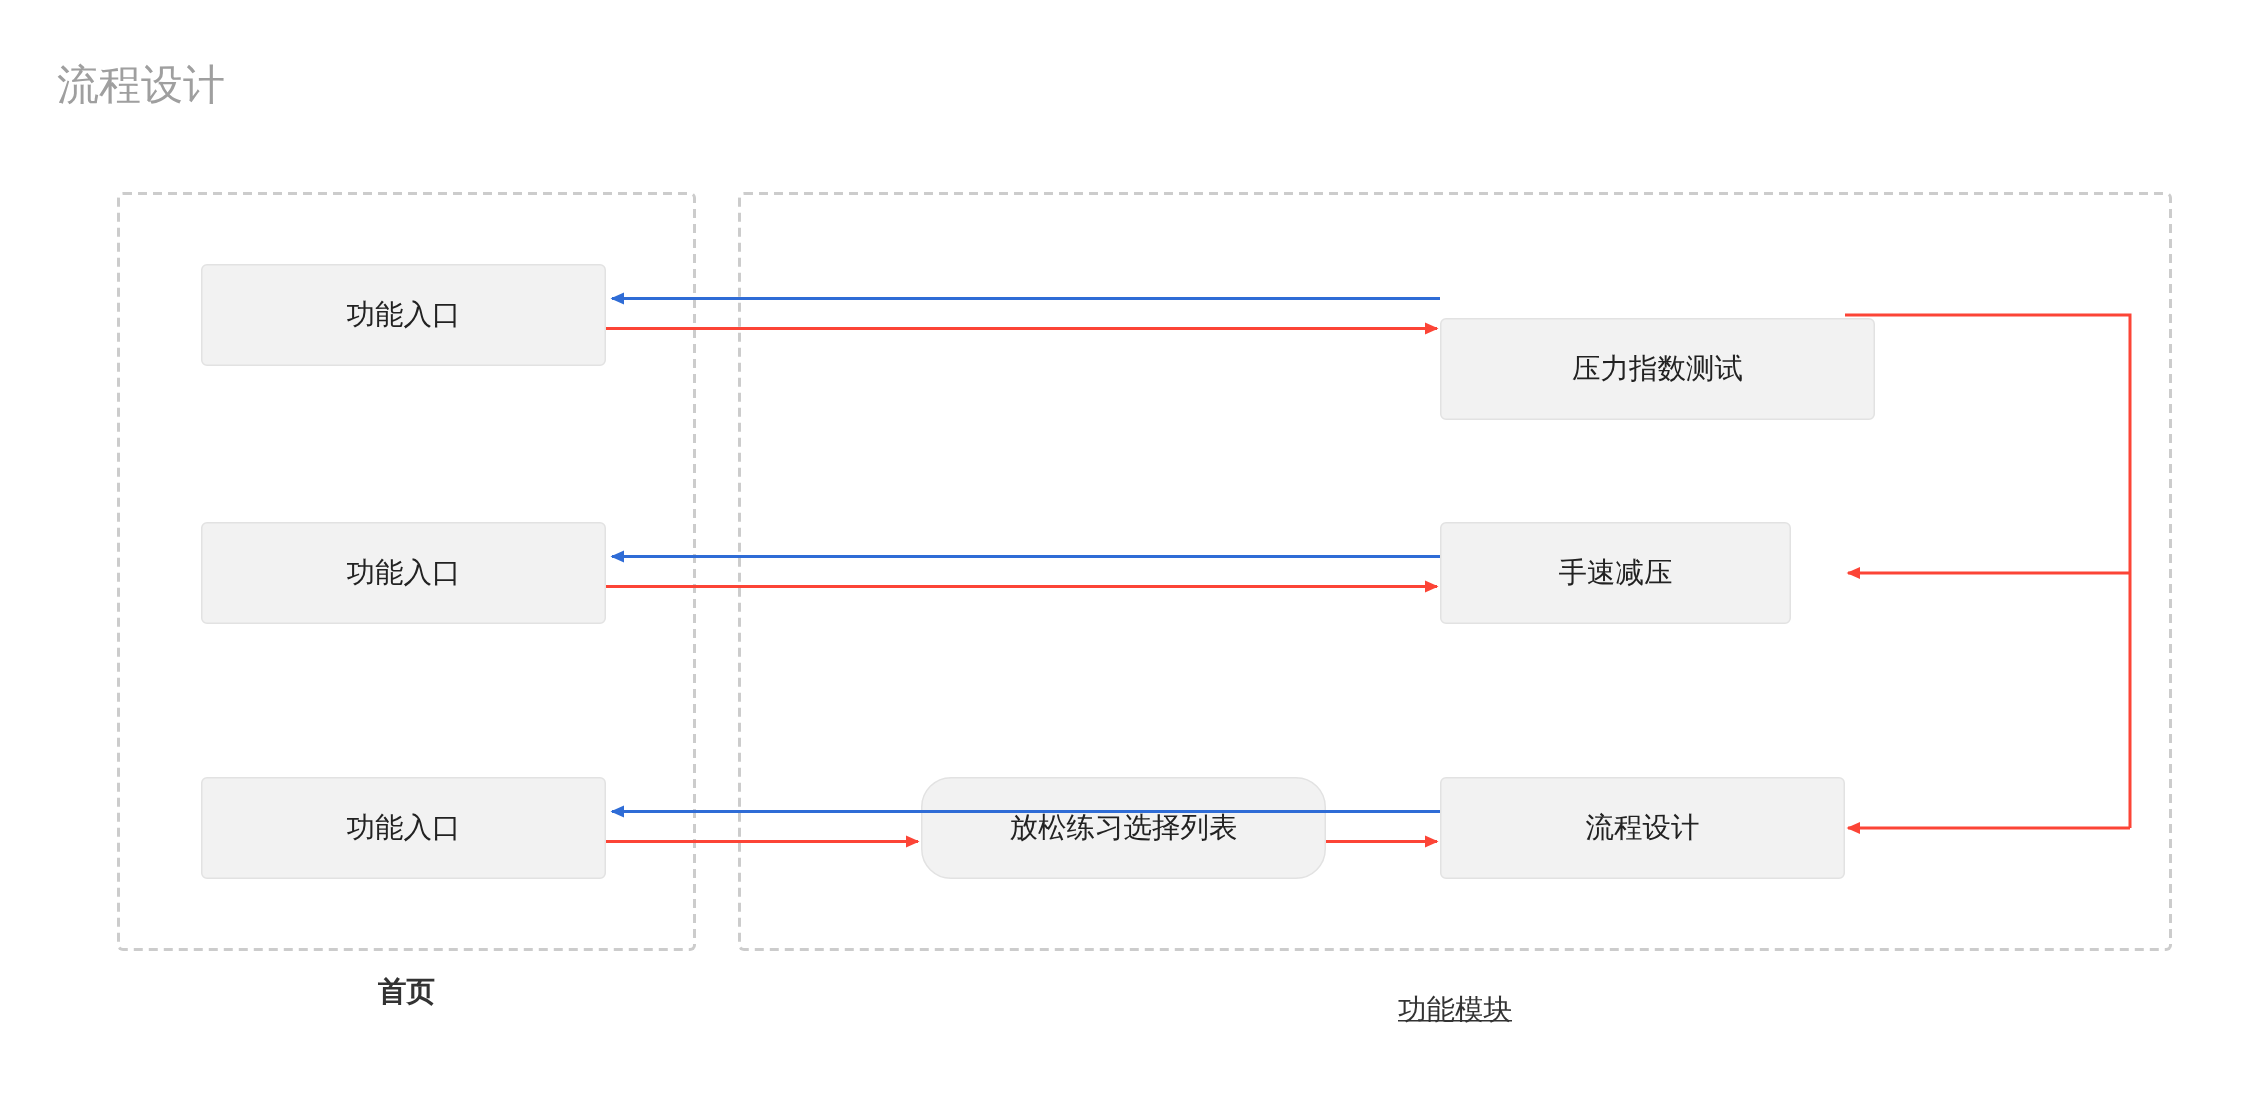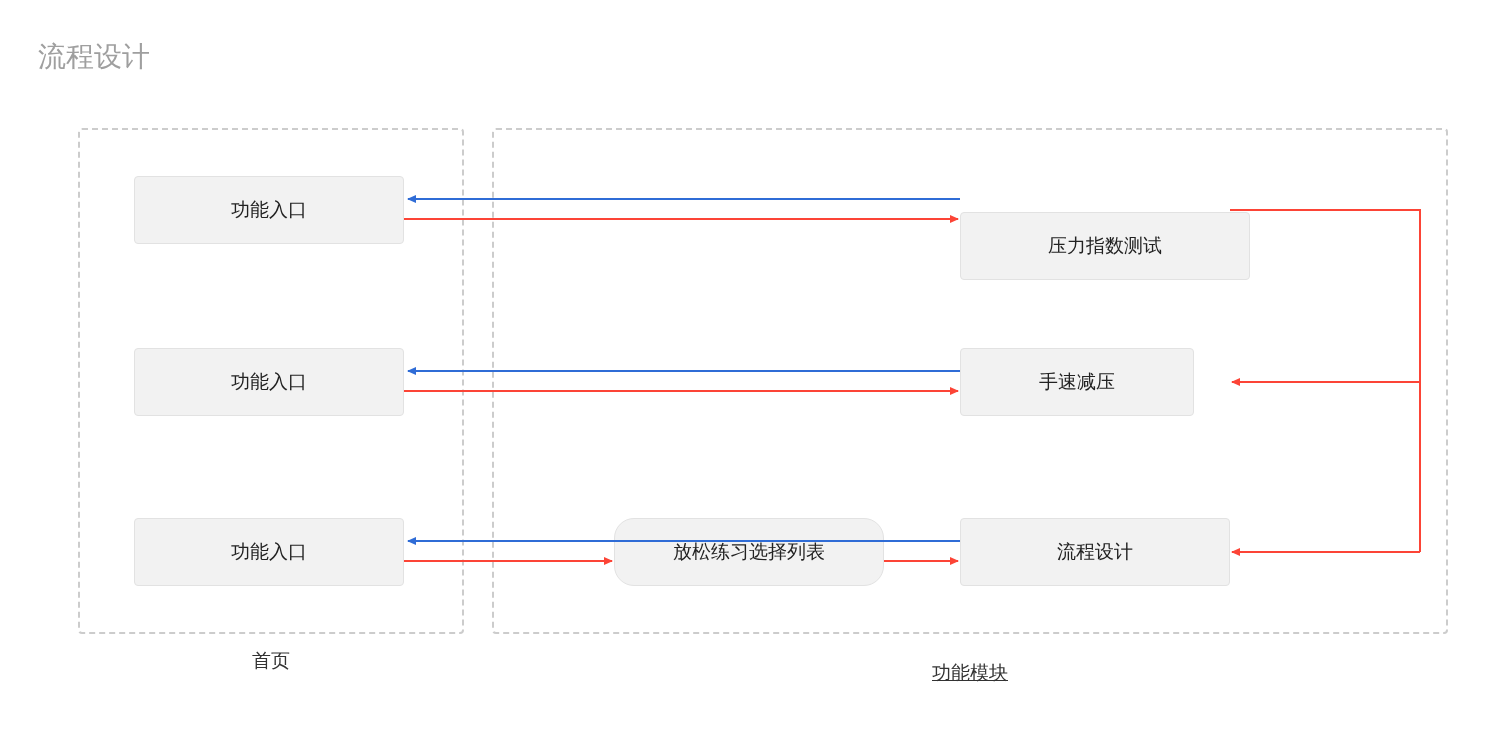--- a/index.html
+++ b/index.html
@@ -59,21 +59,21 @@
     }
   </style>
 </head>
 <body>
 
 <div class="title">流程设计</div>
 
 <div class="canvas">
 
   <div class="group-box" style="left:78px; top:128px; width:386px; height:506px;"></div>
-  <div class="group-label" style="left:78px; top:648px; width:386px;">首页</div>
+  <div class="group-label" style="left:78px; top:648px; width:386px;font-weight:bold;">首页</div>
 
   <div class="group-box" style="left:492px; top:128px; width:956px; height:506px;"></div>
   <div class="group-label" style="left:492px; top:660px; width:956px;text-decoration:underline;">功能模块</div>
 
   <div class="node" style="left:134px; top:176px; width:270px;">功能入口</div>
   <div class="node" style="left:134px; top:348px; width:270px;">功能入口</div>
   <div class="node" style="left:134px; top:518px; width:270px;">功能入口</div>
 
   <div class="node" style="left:960px; top:176px; width:290px;margin-top:36px;">压力指数测试</div>
   <div class="node" style="left:960px; top:348px; width:234px;">手速减压</div>

